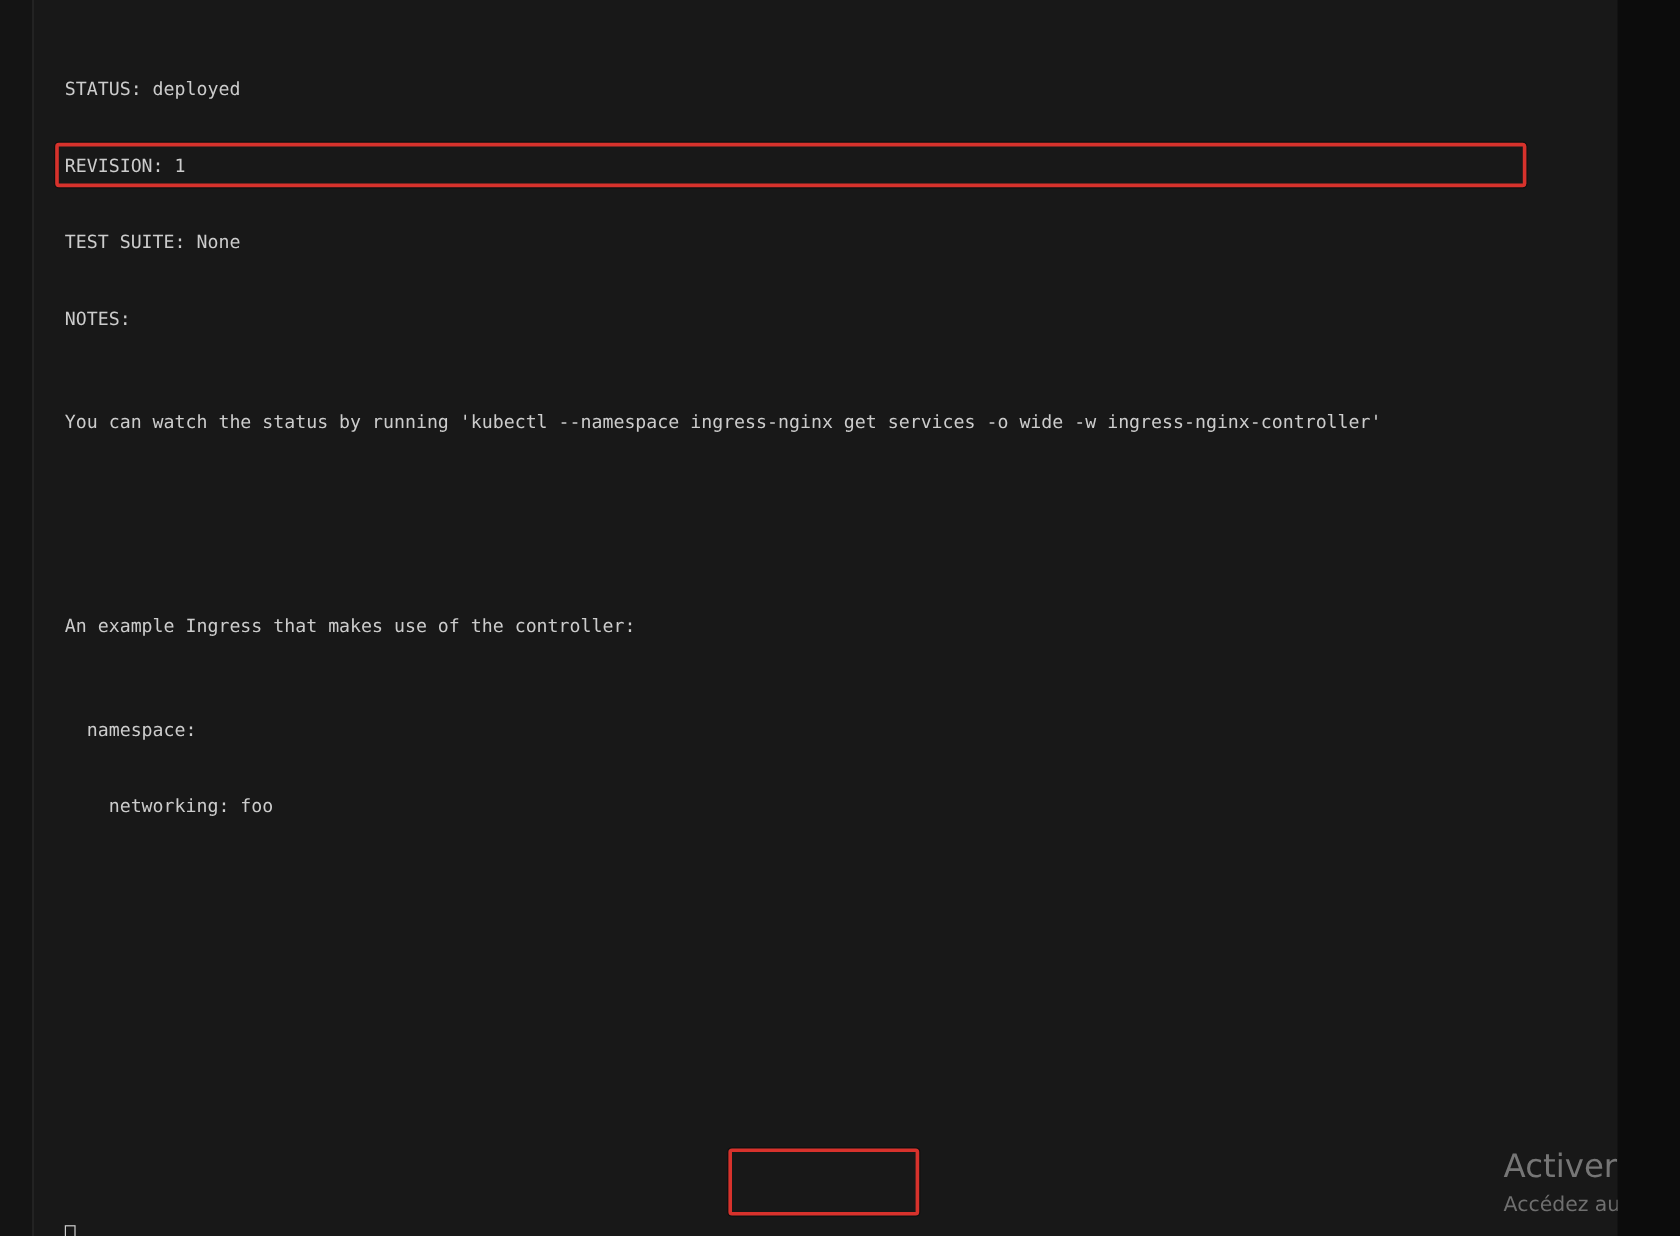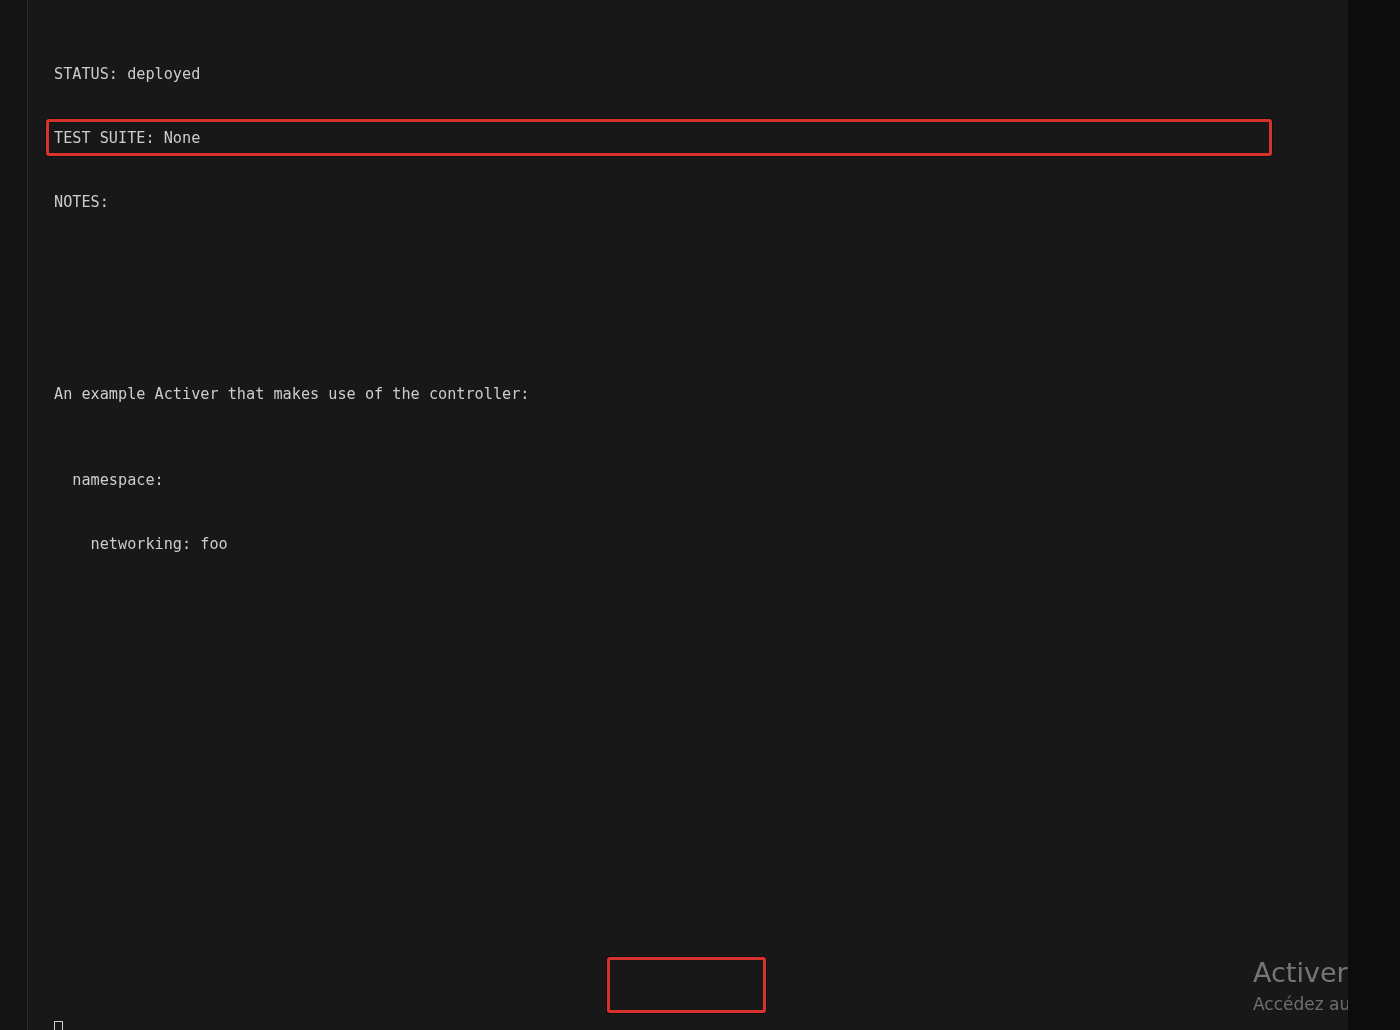--- a/index.html
+++ b/index.html
@@ -118,27 +118,29 @@
 <body>
 
 <div id="terminal">
 
   <div class="gutter-fill"></div>
   <div class="gutter-rule"></div>
 
   <div class="console">
 
     <div class="line">STATUS: deployed</div>
+    <div class="line">REVISION: 1</div>
     <div class="line">TEST SUITE: None</div>
     <div class="line">NOTES:</div>
 
+    <div class="line">You can watch the status by running 'kubectl --namespace ingress-nginx get services -o wide -w ingress-nginx-controller'</div>
 
     <div class="line"> </div>
 
-    <div class="line">An example Activer that makes use of the controller:</div>
+    <div class="line">An example Ingress that makes use of the controller:</div>
 
     <div class="line">  namespace:</div>
     <div class="line">    networking: foo</div>
     
     
     
     
     
     
     

